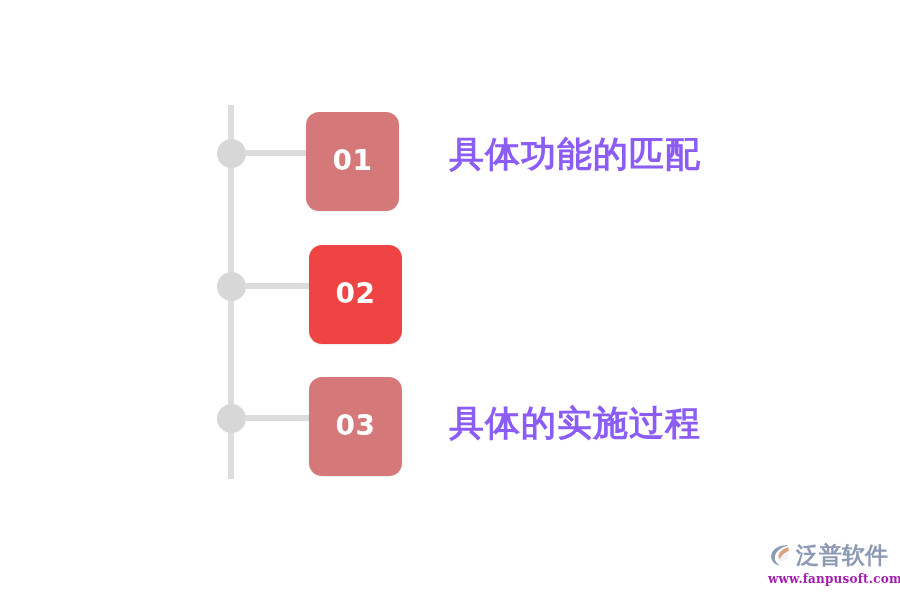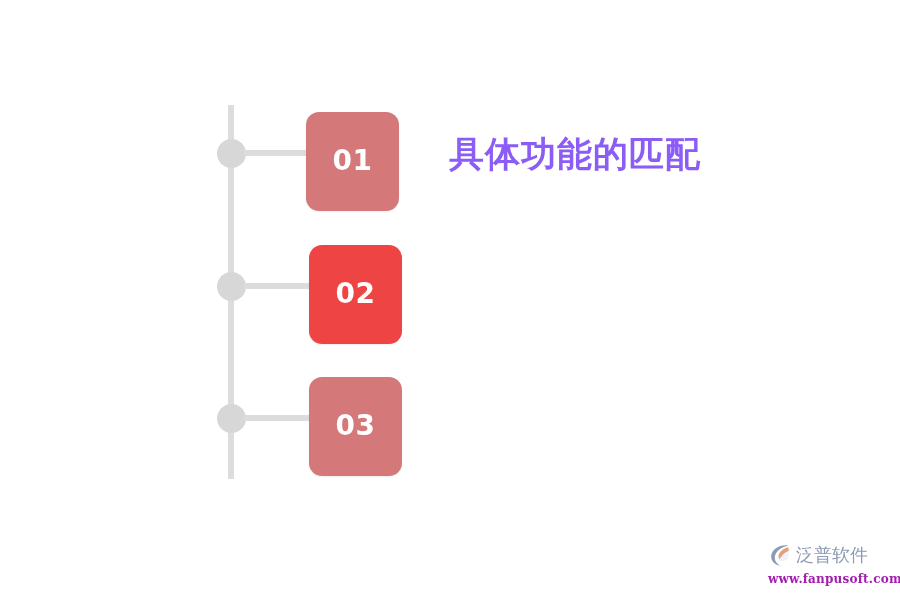--- a/index.html
+++ b/index.html
@@ -115,22 +115,22 @@
     height: 30px;
   }
   .wm-logo {
     width: 26px;
     height: 26px;
     flex: 0 0 26px;
     position: relative;
     margin-right: 2px;
   }
   .wm-name {
-    font-size: 18px;
-    font-weight: normal;
+    font-size: 23px;
+    font-weight: bold;
     color: #8c9ab4;
     letter-spacing: 0px;
     line-height: 1;
     white-space: nowrap;
   }
   .wm-url {
     margin-top: 2px;
     font-size: 12px;
     font-weight: bold;
     color: #a21caf;
@@ -162,20 +162,21 @@
       <span class="num" style="color: rgb(255, 255, 255);">02</span>
     </div>
   </div>
 
   <div class="row row-3">
     <div class="node-dot"></div>
     <div class="connector"></div>
     <div class="num-card pos-b" style="background:#d4787a;">
       <span class="num" style="color: rgb(255, 255, 255);">03</span>
     </div>
+    <div class="row-label">具体的实施过程</div>
   </div>
 
   <div class="watermark">
     <div class="wm-top">
       <span class="wm-logo">
         <svg viewBox="0 0 26 26" width="26" height="26" aria-hidden="true">
           <path d="M20.5 3.5 C12 2.2 4 7 3.2 13.6 C2.6 19.2 7 23.5 12.8 23.6 C8.6 21.8 6.3 18.3 6.9 14.4 C7.7 9.1 13.5 5 20.5 3.5 Z" fill="#8c9ab4"></path>
           <path d="M20.2 5.2 C15.6 6.3 11.6 9.2 10.6 13.2 C10.0 15.7 11.2 17.8 13.4 18.8 C12.6 16.4 13.6 13.8 16.0 11.7 C17.5 10.4 19.3 9.4 21.0 8.8 Z" fill="#e0a07e"></path>
           <path d="M10.9 17.6 C13.4 19.6 17.4 19.3 20.0 17.0 L20.6 9.6 C18.0 10.4 15.2 12.2 13.4 14.4 C12.4 15.6 11.4 16.7 10.9 17.6 Z" fill="#f0f2f6"></path>
         </svg>

